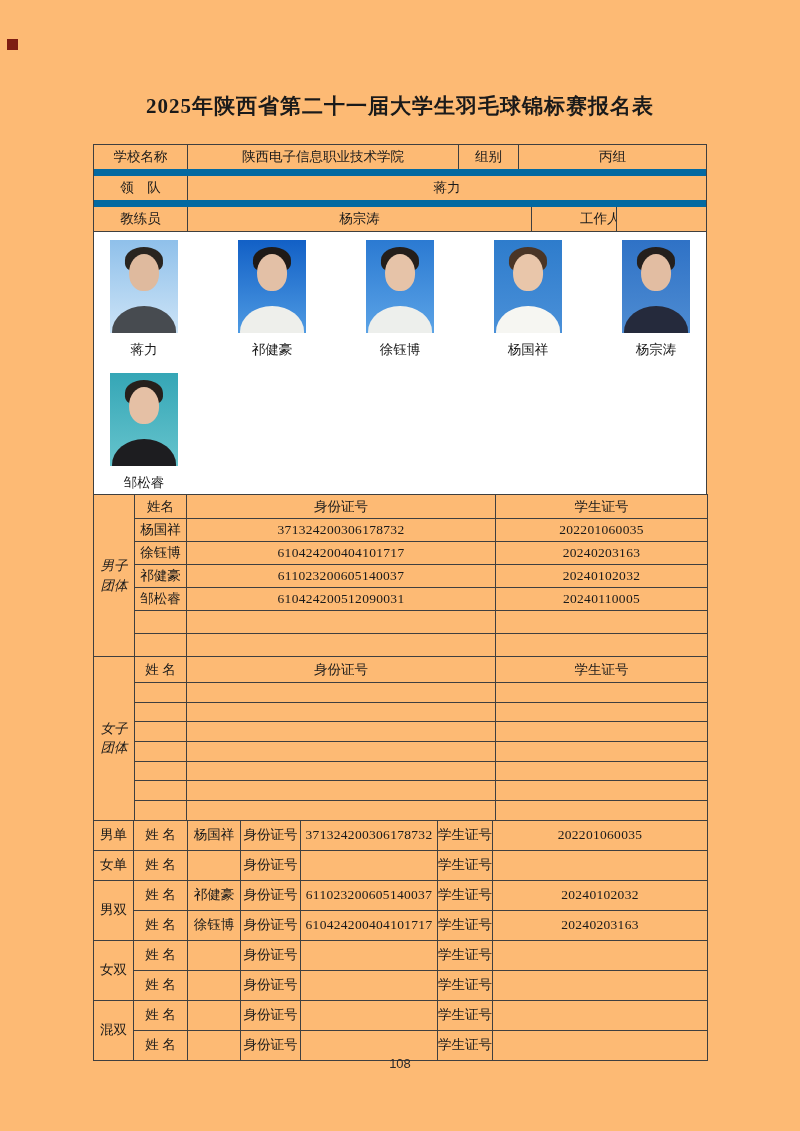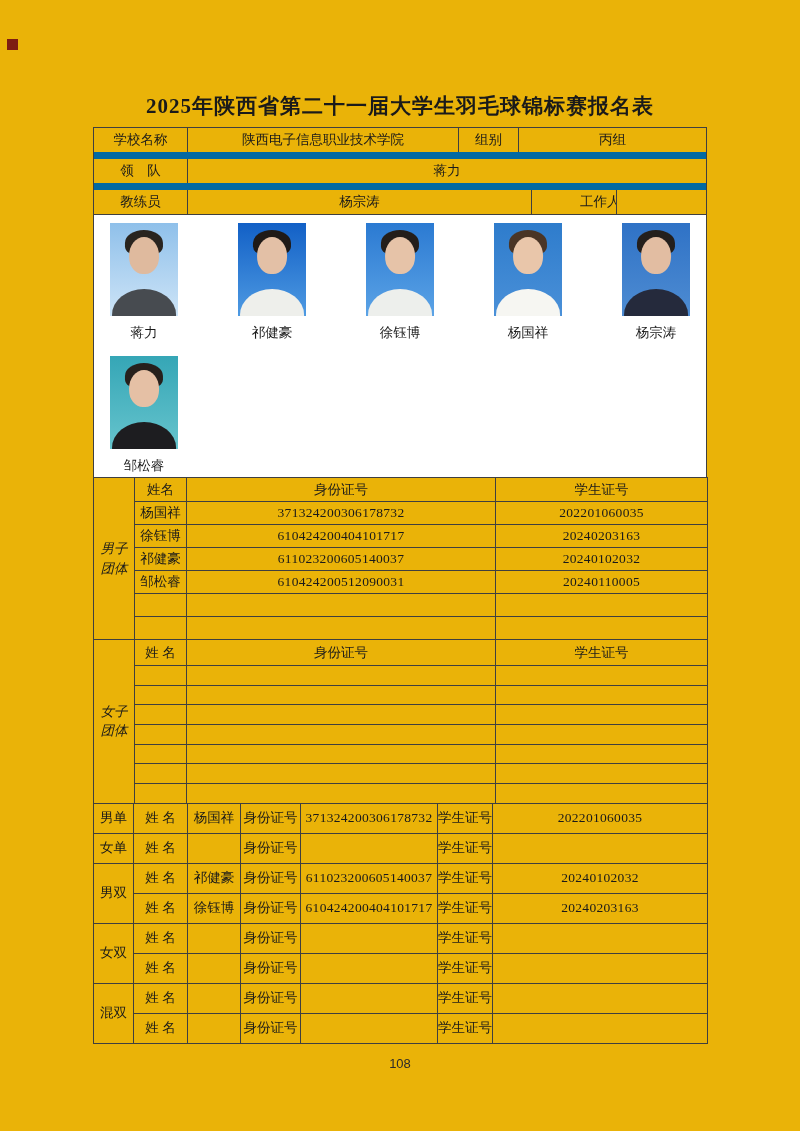--- a/index.html
+++ b/index.html
@@ -1,22 +1,22 @@
 <!DOCTYPE html>
 <html><head>
 <meta charset="utf-8">
 <style>
   html,body{margin:0;padding:0;background:#ffffff;}
-  .page{position:relative;width:800px;height:1131px;background:#eab308;overflow:hidden;
+  .page{position:relative;width:800px;height:1131px;background:#fdba74;overflow:hidden;
         font-family:"Liberation Serif","DejaVu Serif",serif;color:#1a1a1a;}
   .corner-mark{position:absolute;left:7px;top:39px;width:11px;height:11px;}
   .title{position:absolute;top:92px;left:93px;width:614px;margin:0;text-align:center;
          font-size:21px;font-weight:bold;letter-spacing:1px;
          font-family:"Liberation Serif","DejaVu Serif",serif;}
-  .sheet{position:absolute;top:127px;left:93px;width:614px;}
+  .sheet{position:absolute;top:144px;left:93px;width:614px;}
 
   
   .info-table{border:1px solid #3f3f3f;box-sizing:border-box;width:614px;}
   .info-row{display:flex;height:24px;line-height:24px;border-top:7px solid #0369a1;font-size:13.5px;}
   .info-row:first-child{border-top:none;}
   .cell{border-left:1px solid #3f3f3f;box-sizing:border-box;text-align:center;overflow:hidden;white-space:pre;}
   .cell:first-child{border-left:none;}
   .w93{width:93px;} .w271{width:271px;} .w60{width:60px;} .w344{width:344px;} .w85{width:85px;padding-left:48px;}
   .grow{flex:1;}
 

